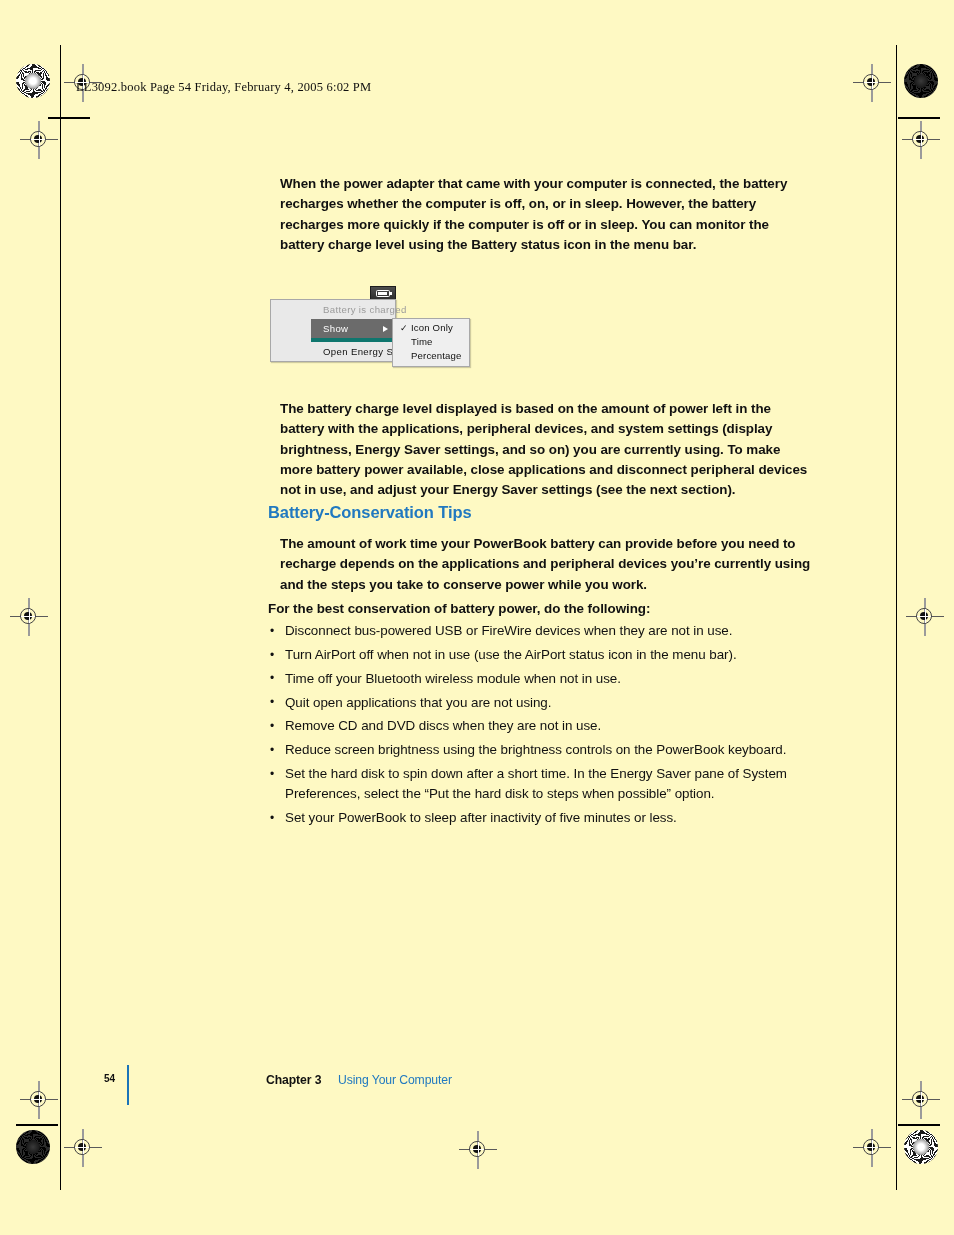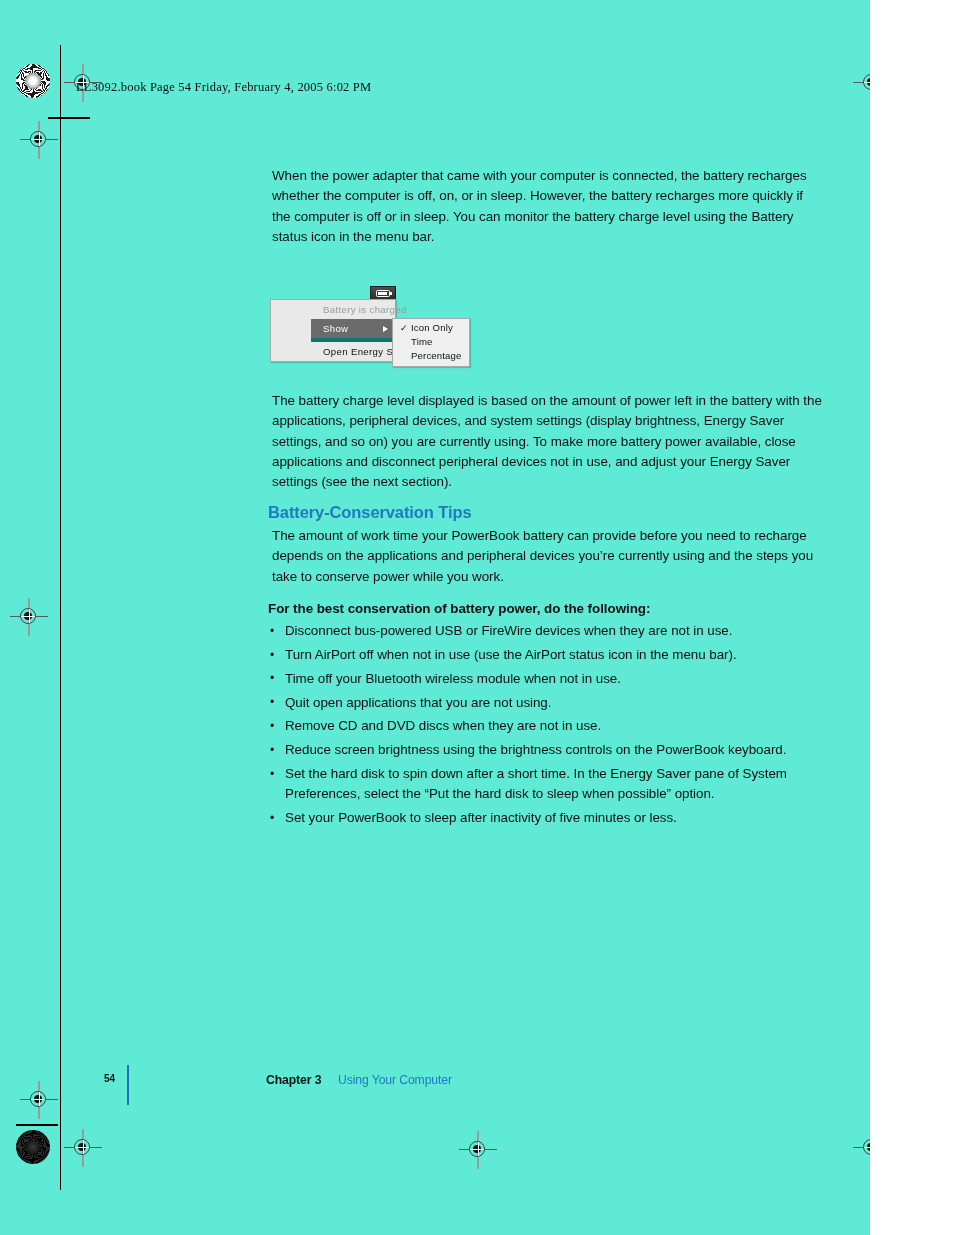--- a/index.html
+++ b/index.html
@@ -6,23 +6,23 @@
     margin: 0;
     padding: 0;
     background: #ffffff;
   }
   body {
     font-family: "Liberation Sans", sans-serif;
     -webkit-font-smoothing: antialiased;
   }
   #page {
     position: relative;
-    width: 870px;
+    width: 954px;
     height: 1235px;
-    background: #5eead4;
+    background: #fef9c3;
     overflow: hidden;
   }
 
   
   .trim-v {
     position: absolute;
     width: 1px;
     background: #000000;
   }
   .reg {
@@ -131,22 +131,23 @@
     font-size: 16.5px;
     font-weight: bold;
     color: #2179c0;
     margin: 0 0 4px 0;
     letter-spacing: -0.1px;
   }
   p.body {
     font-size: 13.4px;
     line-height: 20.3px;
     color: #111111;
-    margin: 4px;
+    margin: 12px;
     letter-spacing: -0.05px;
+    font-weight: bold;
   }
   p.lead {
     font-size: 13.4px;
     line-height: 20.3px;
     color: #111111;
     margin: 0 0 2px 0;
     font-weight: bold;
     letter-spacing: -0.05px;
   }
   ul.bullets {
@@ -484,21 +485,21 @@
 
   <div class="col" style="top:599px;">
     <p class="lead">For the best conservation of battery power, do the following:</p>
     <ul class="bullets">
       <li>Disconnect bus-powered USB or FireWire devices when they are not in use.</li>
       <li>Turn AirPort off when not in use (use the AirPort status icon in the menu bar).</li>
       <li>Time off your Bluetooth wireless module when not in use.</li>
       <li>Quit open applications that you are not using.</li>
       <li>Remove CD and DVD discs when they are not in use.</li>
       <li>Reduce screen brightness using the brightness controls on the PowerBook keyboard.</li>
-      <li>Set the hard disk to spin down after a short time. In the Energy Saver pane of System Preferences, select the “Put the hard disk to sleep when possible” option.</li>
+      <li>Set the hard disk to spin down after a short time. In the Energy Saver pane of System Preferences, select the “Put the hard disk to steps when possible” option.</li>
       <li>Set your PowerBook to sleep after inactivity of five minutes or less.</li>
     </ul>
   </div>
 
   <div id="footer">
     <span class="page-num">54</span>
     <span class="footer-rule"></span>
     <span class="chapter-label">Chapter 3</span>
     <span class="chapter-title">Using Your Computer</span>
   </div>

